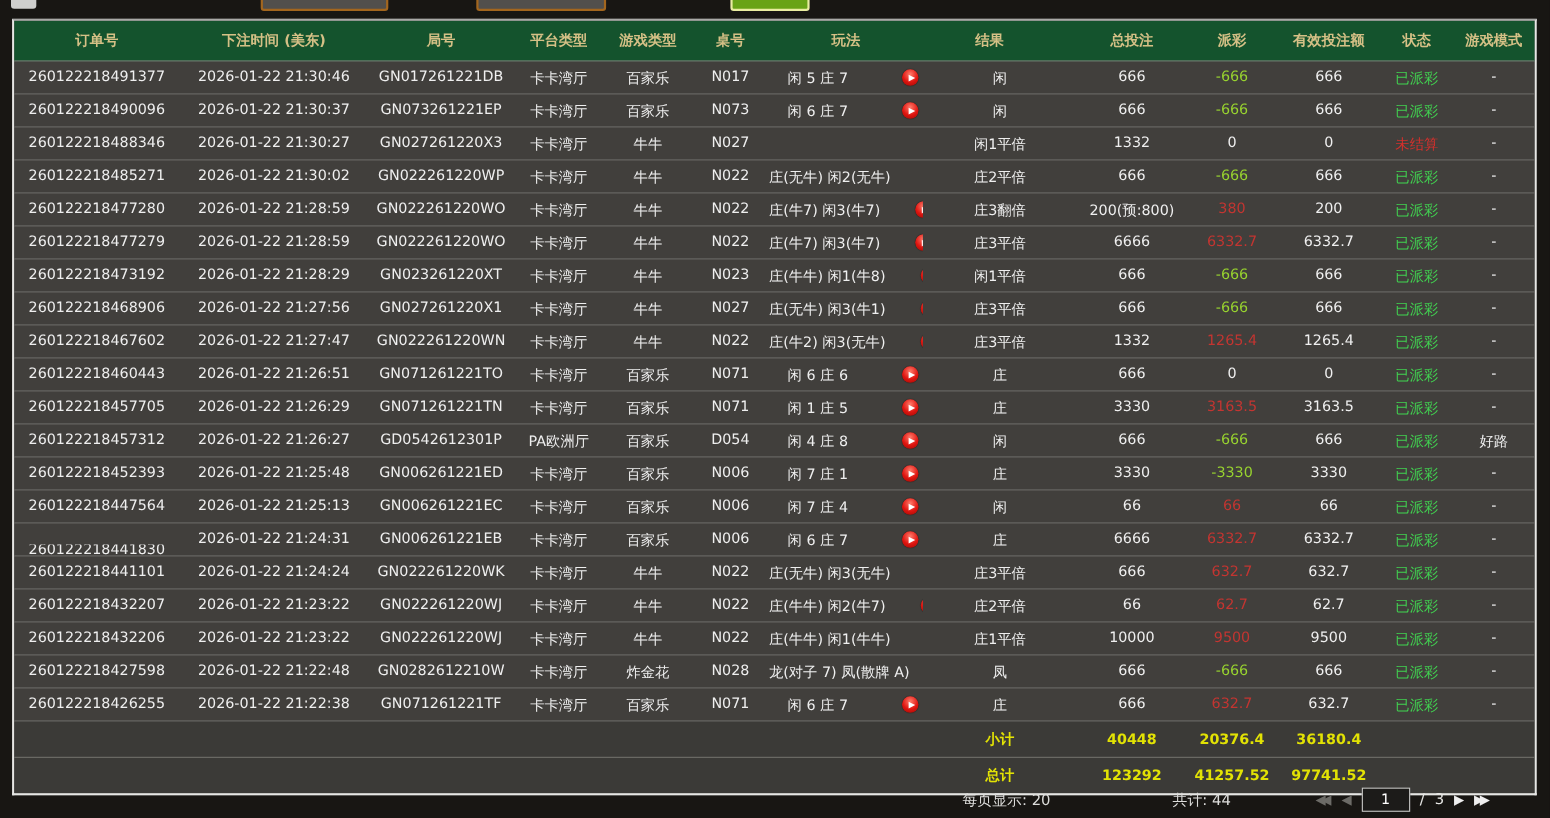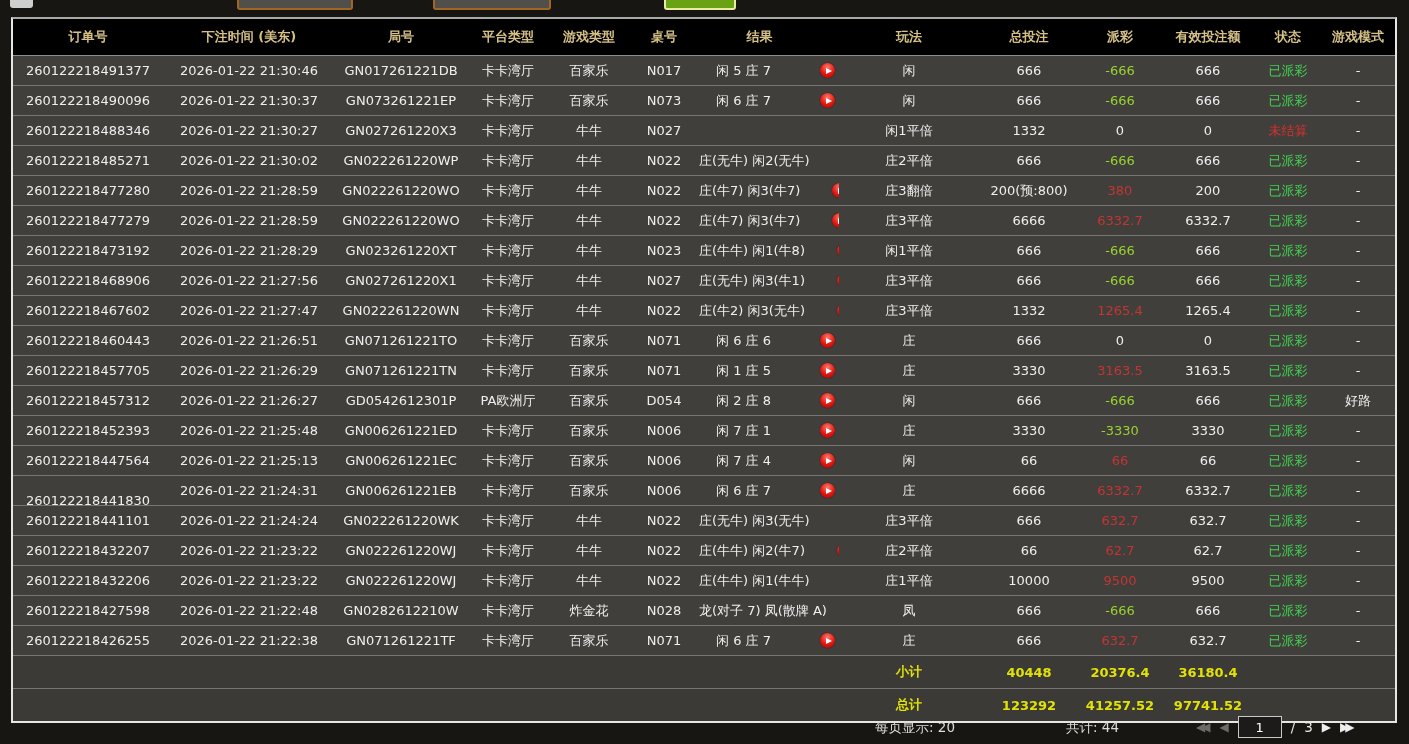--- a/index.html
+++ b/index.html
@@ -9,21 +9,21 @@
   
   .corner-chip{position:absolute;left:10px;top:-5px;width:23px;height:13px;background:#cfcfcd;border-radius:3px;}
   .tb-btn{position:absolute;top:-6px;height:16px;border-radius:3px;box-sizing:border-box;}
   .tb-btn.b1{left:237px;width:116px;background:#514f4c;border:2px solid #a3661e;}
   .tb-btn.b2{left:433px;width:118px;background:#514f4c;border:2px solid #a3661e;}
   .tb-btn.b3{left:664px;width:72px;background:#69a315;border:2px solid #eaeda0;}
 
   
   .tbl{position:absolute;left:11px;top:17px;width:1386px;box-sizing:border-box;
        border:2px solid #e6e6e4;border-top-color:#a9a9a7;background:#413f3c;}
-  .thead{display:flex;height:36px;background:#000000;border-bottom:1px solid #8d8c88;}
+  .thead{display:flex;height:36px;background:#14532d;border-bottom:1px solid #8d8c88;}
   .th{display:flex;align-items:center;justify-content:center;box-sizing:border-box;
       color:var(--accent_gold);font-size:13px;font-weight:bold;}
   .row{display:flex;height:29px;background:#413f3c;border-bottom:1px solid #777672;}
   .td{display:flex;align-items:center;justify-content:center;box-sizing:border-box;
       color:#efefef;font-size:13px;white-space:nowrap;overflow:hidden;}
   .result-cell{justify-content:flex-start;gap:32px;}
   .result-text{flex:1;text-align:center;}
   .icon-slot{width:19px;display:flex;align-items:center;}
   .play-icon{width:15px;height:15px;border-radius:50%;display:flex;align-items:center;justify-content:center;
       background:radial-gradient(circle at 50% 30%, #ff7a6a 0%, var(--replay_red) 55%, #9c0a04 100%);
@@ -64,22 +64,22 @@
   <div class="tb-btn b3"></div>
 
   <div class="tbl">
     <div class="thead" id="thead">
         <div class="th" style="width: 150px;">订单号</div>
         <div class="th" style="width: 172px;">下注时间 (美东)</div>
         <div class="th" style="width: 132px;">局号</div>
         <div class="th" style="width: 82px;">平台类型</div>
         <div class="th" style="width: 80px;">游戏类型</div>
         <div class="th" style="width: 70px;">桌号</div>
+        <div class="th" style="width: 140px;">玩法</div>
         <div class="th" style="width: 140px; padding-right: 19px;">结果</div>
-        <div class="th" style="width: 140px;">玩法</div>
         <div class="th" style="width: 100px;">总投注</div>
         <div class="th" style="width: 82px;">派彩</div>
         <div class="th" style="width: 94px;">有效投注额</div>
         <div class="th" style="width: 66px;">状态</div>
         <div class="th" style="width: 74px;">游戏模式</div>
       </div>
     <div id="tbody">
         <div class="row">
           <div class="td" style="width: 150px;">260122218491377</div>
           <div class="td" style="width: 172px;">2026-01-22 21:30:46</div>
@@ -299,21 +299,21 @@
           <div class="td" style="width: 74px;">-</div>
         </div>
         <div class="row">
           <div class="td" style="width: 150px;">260122218457312</div>
           <div class="td" style="width: 172px;">2026-01-22 21:26:27</div>
           <div class="td" style="width: 132px;">GD0542612301P</div>
           <div class="td" style="width: 82px;">PA欧洲厅</div>
           <div class="td" style="width: 80px;">百家乐</div>
           <div class="td" style="width: 70px;">D054</div>
           <div class="td result-cell" style="width: 140px;">
-            <span class="result-text">闲 2 庄 8</span>
+            <span class="result-text">闲 4 庄 8</span>
             <span class="icon-slot">
               <span class="play-icon"></span>
             </span>
           </div>
           <div class="td" style="width: 140px;">闲</div>
           <div class="td" style="width: 100px;">666</div>
           <div class="td pay-loss" style="width: 82px;">-666</div>
           <div class="td" style="width: 94px;">666</div>
           <div class="td st-paid" style="width: 66px;">已派彩</div>
           <div class="td" style="width: 74px;">好路</div>

